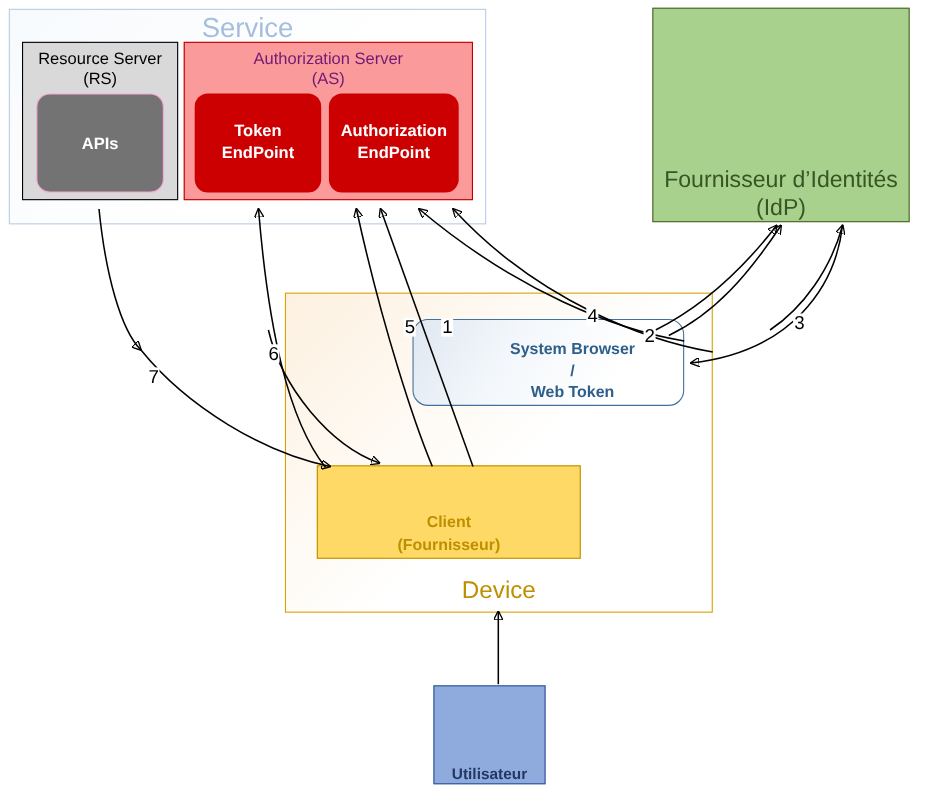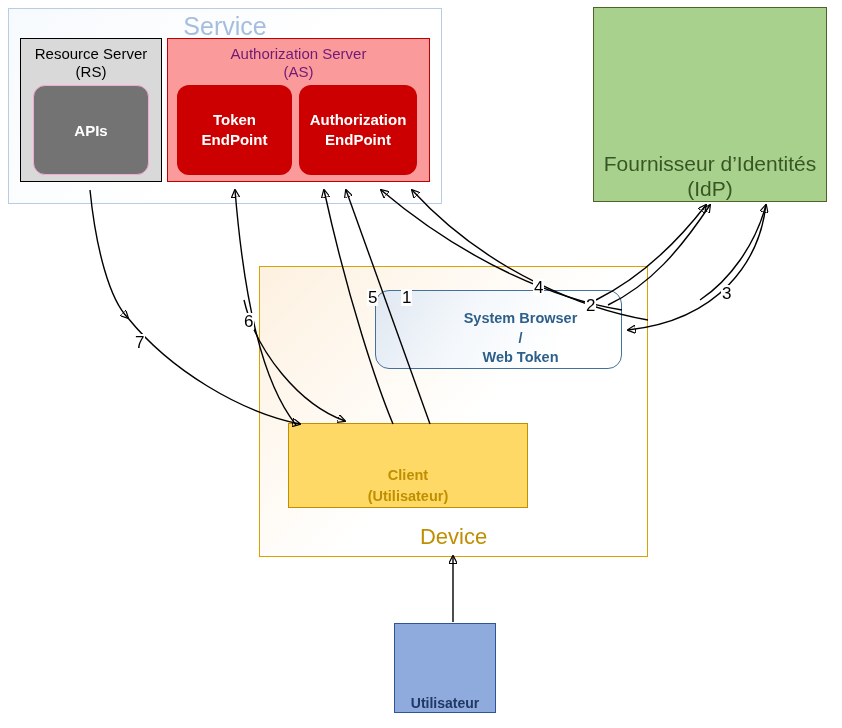--- a/index.html
+++ b/index.html
@@ -230,21 +230,21 @@
   </div>
 
   <div class="box" id="browser-box">
     <div>System Browser</div>
     <div>/</div>
     <div>Web Token</div>
   </div>
 
   <div class="box" id="client-box">
     <div>Client</div>
-    <div>(Utilisateur)</div>
+    <div>(Fournisseur)</div>
   </div>
 
   <div class="box" id="user-box">Utilisateur</div>
 
   <svg id="arrows" viewBox="0 0 842 728" width="842" height="728" xmlns="http://www.w3.org/2000/svg">
     <defs>
       <marker id="ah" viewBox="0 0 10 10" refX="9" refY="5" markerWidth="6" markerHeight="6" orient="auto-start-reverse">
         <path d="M 0 0 L 10 5 L 0 10 z" fill="#000000" stroke="none"></path>
       </marker>
     </defs>

